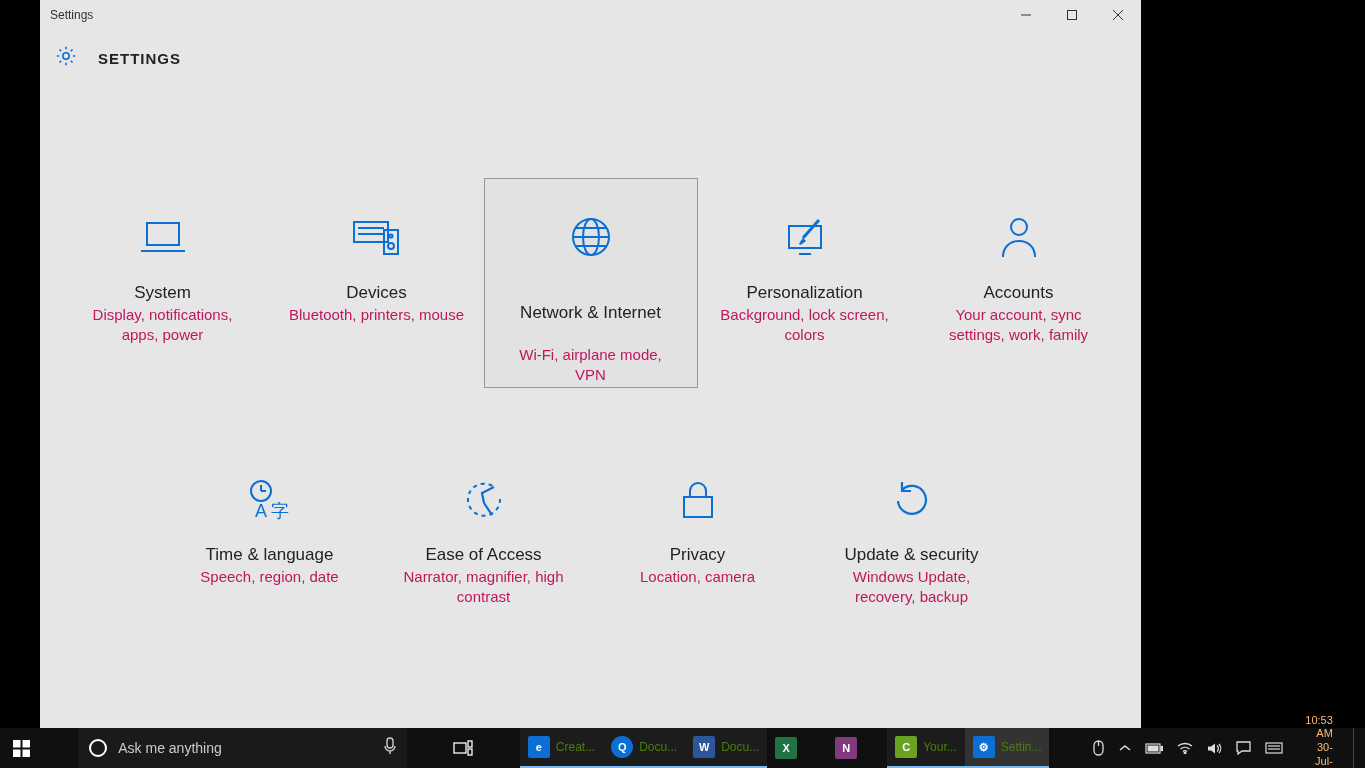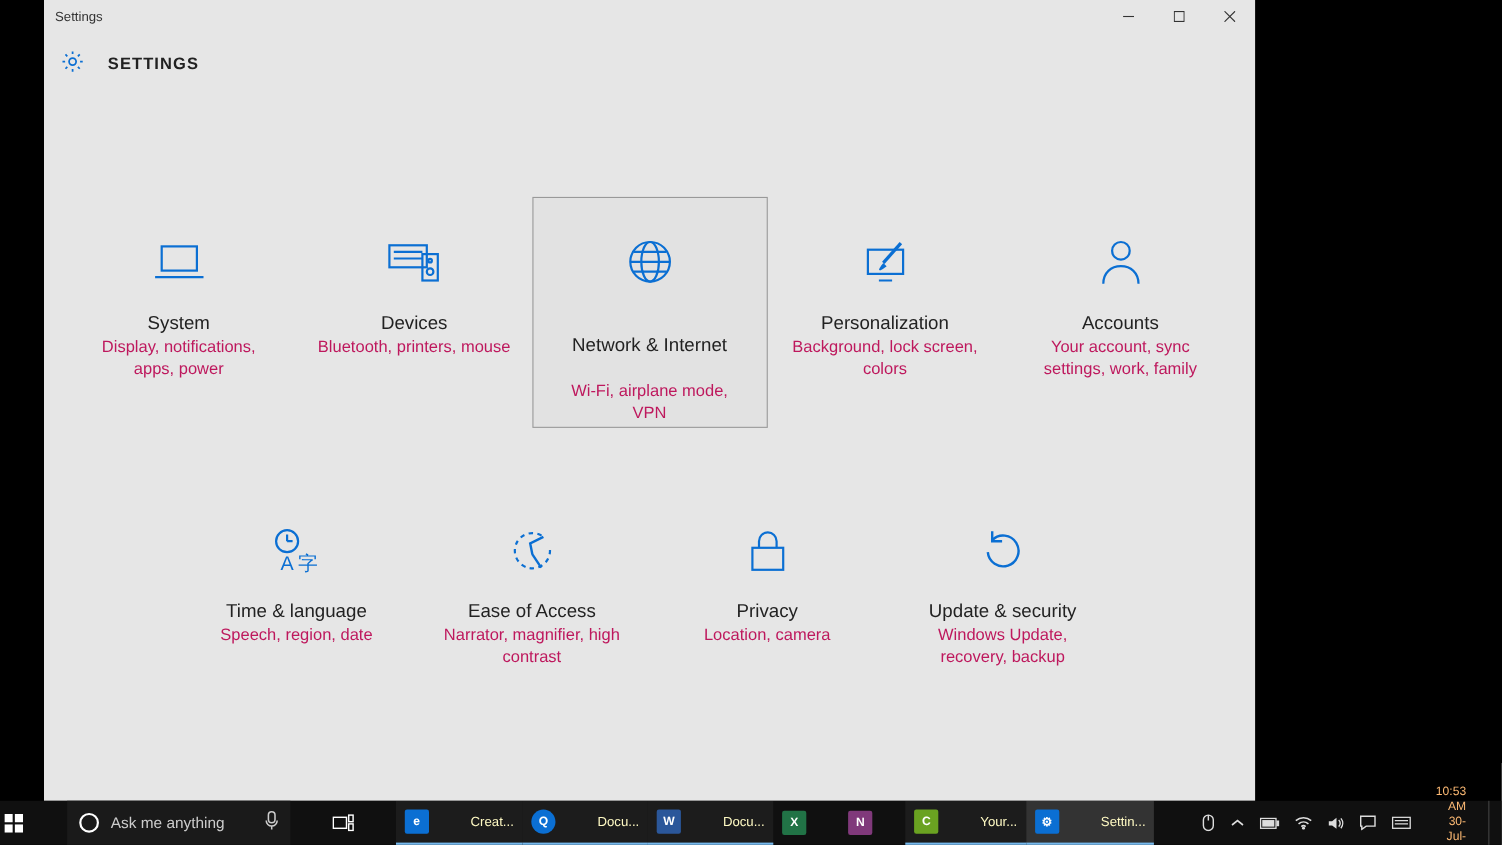--- a/index.html
+++ b/index.html
@@ -67,21 +67,21 @@
 .task-view {
   width: 48px; display: flex; align-items: center; justify-content: center; cursor: pointer;
 }
 .tb-apps { display: flex; }
 .tb-app {
   height: 40px; display: flex; align-items: center; gap: 6px; padding: 0 8px;
   cursor: pointer; min-width: 60px;
 }
 .tb-app.running { border-bottom: 2px solid #76b9ed; background: rgba(255,255,255,0.05); }
 .tb-app.active { border-bottom: 2px solid #76b9ed; background: rgba(255,255,255,0.15); }
-.tb-app-label { font-size: 12px; color: #fef9c3; max-width: 56px; white-space: nowrap; overflow: hidden; text-overflow: ellipsis; margin-left: 32px; }
+.tb-app-label { font-size: 12px; color: #4d7c0f; max-width: 56px; white-space: nowrap; overflow: hidden; text-overflow: ellipsis; }
 .app-icon { width: 22px; height: 22px; display: flex; align-items: center; justify-content: center; font-size: 11px; font-weight: bold; color: #fff; border-radius: 2px; }
 .ic-edge { background: #0b6fd3; }
 .ic-hip  { background: #0b6fd3; border-radius: 50%; }
 .ic-word { background: #2b579a; }
 .ic-excel{ background: #217346; }
 .ic-note { background: #80397b; }
 .ic-camt { background: #6aa221; }
 .ic-set  { background: #0b6fd3; }
 
 .tray {

